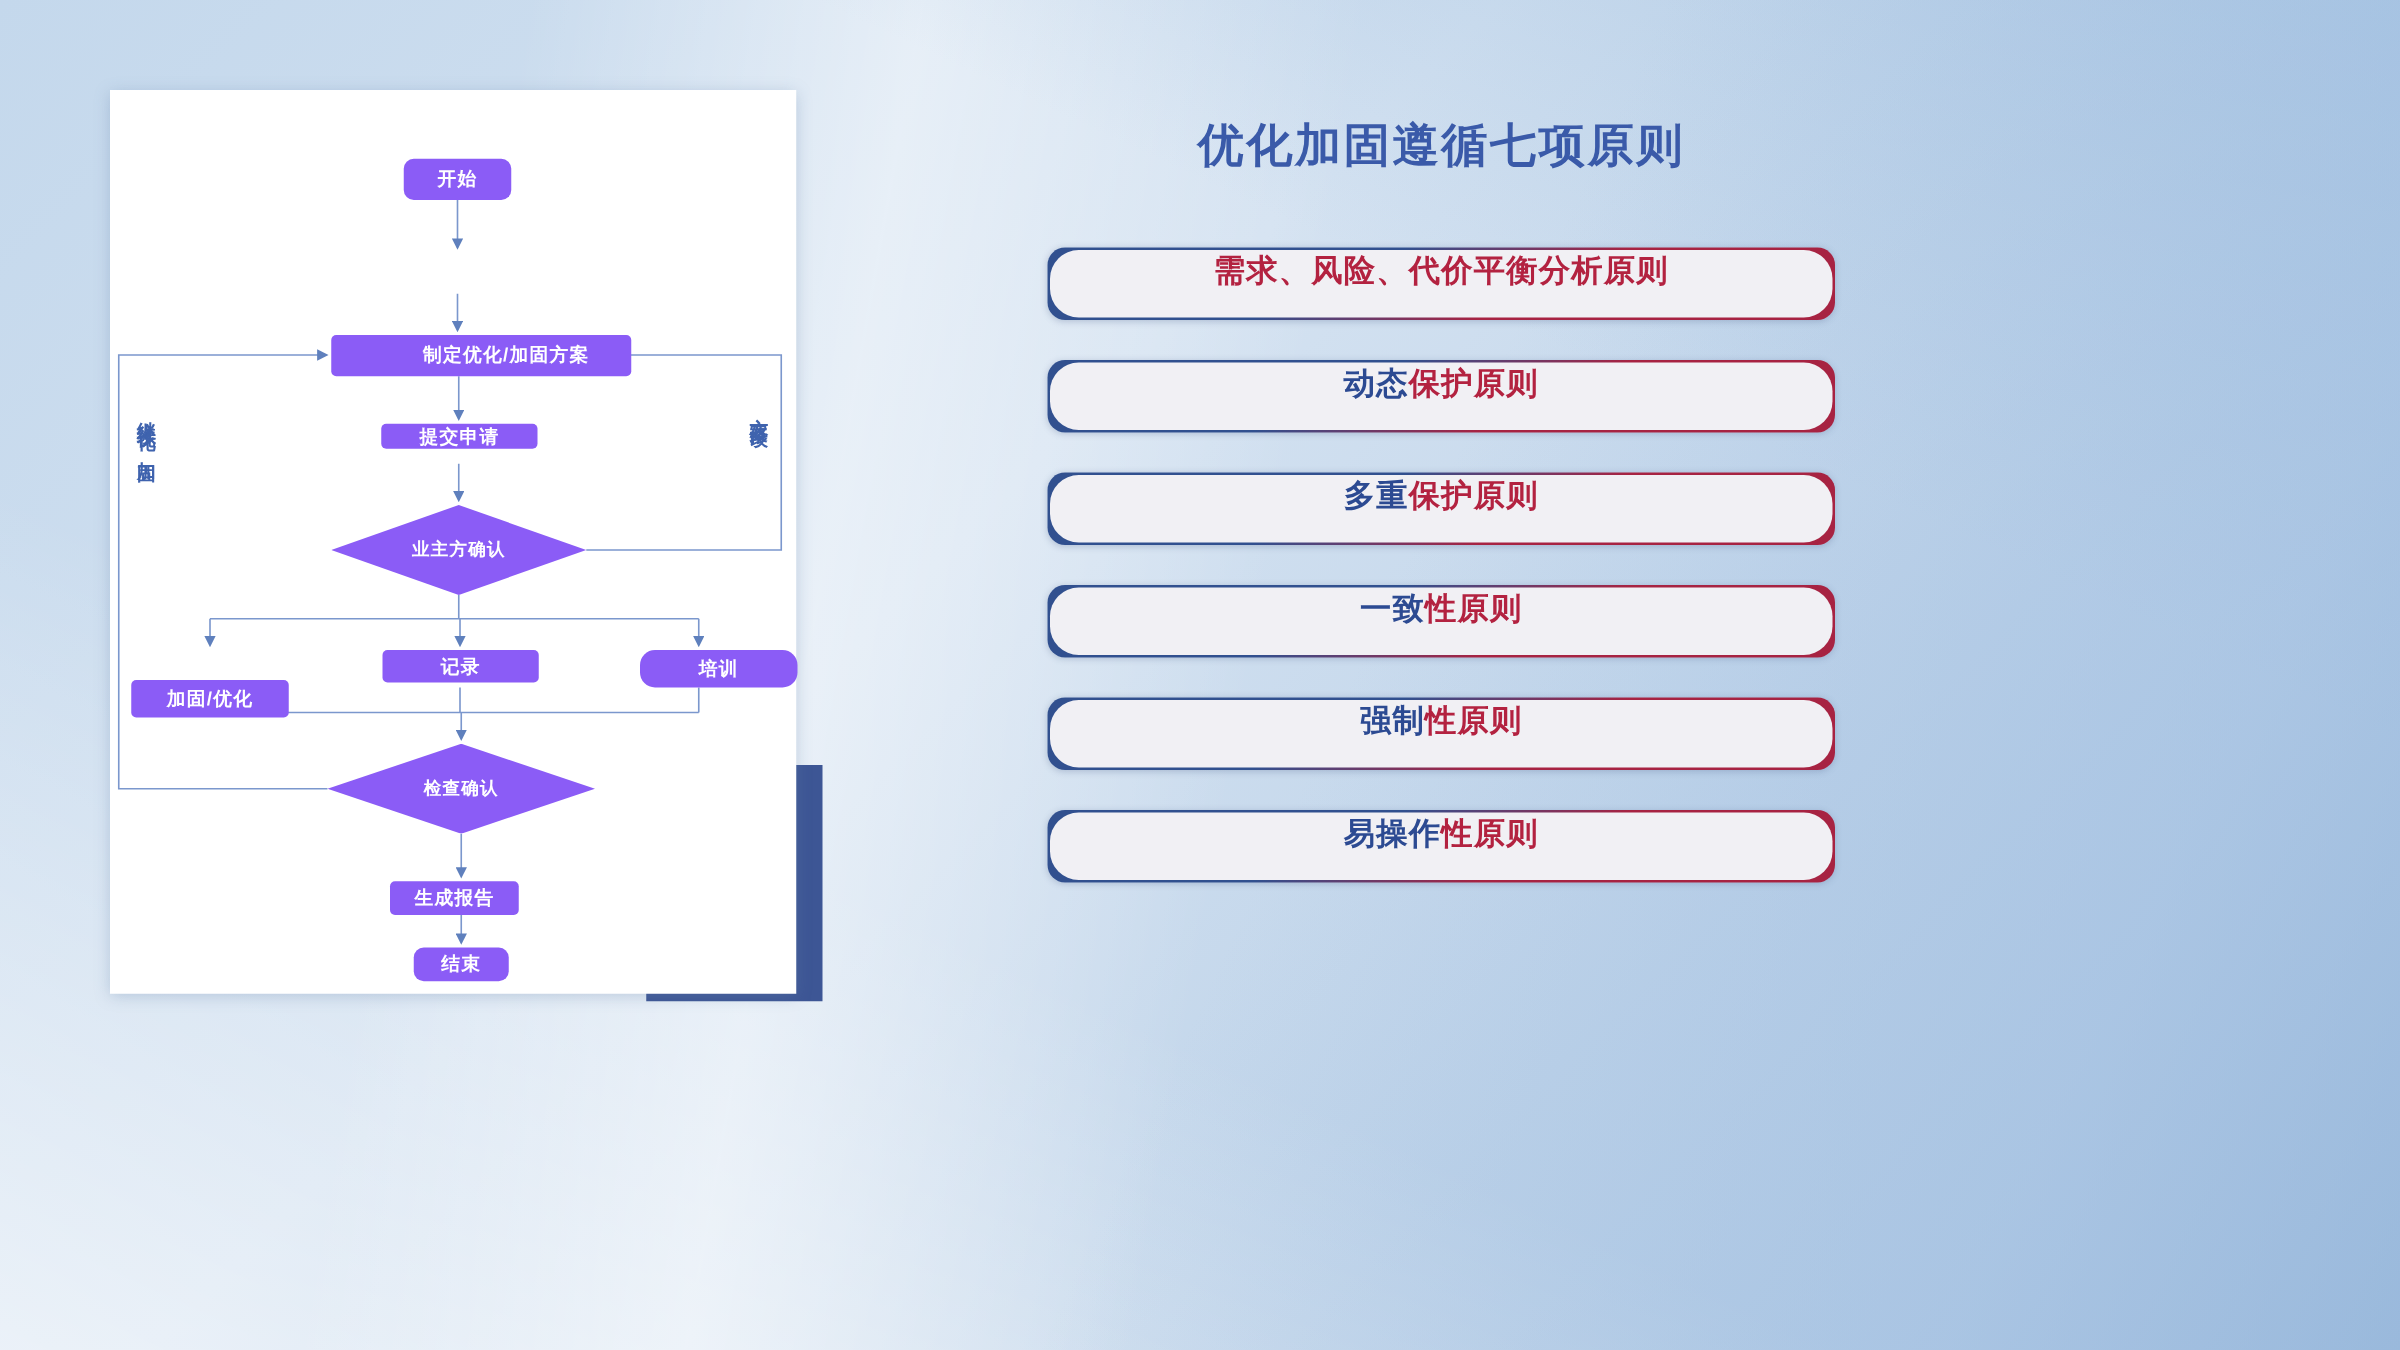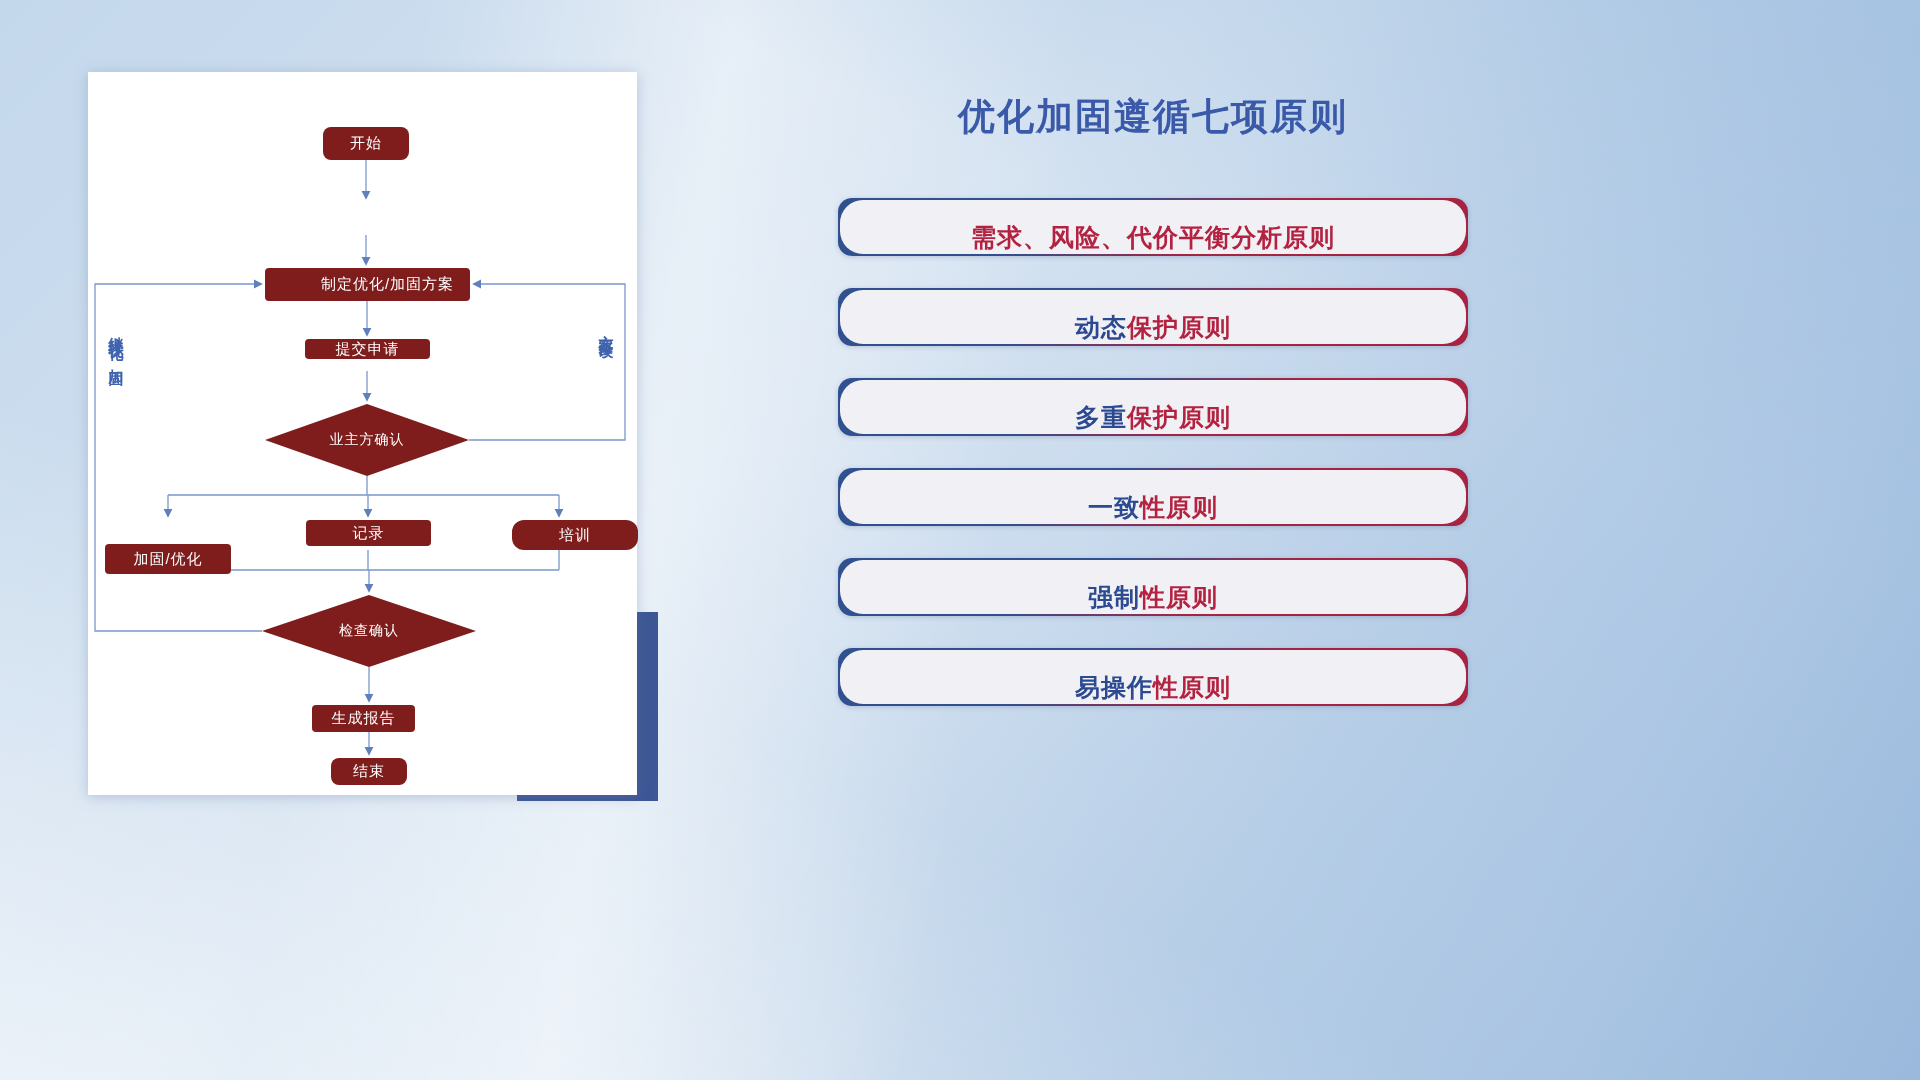--- a/index.html
+++ b/index.html
@@ -20,22 +20,22 @@
     position:absolute; left:517px; top:612px; width:141px; height:189px;
     background:#3d5695;
   }
   .card {
     position:absolute; left:88px; top:72px; width:549px; height:723px;
     background:#ffffff;
     box-shadow:0 2px 12px rgba(100,130,170,.35);
   }
   .flow-svg { position:absolute; left:0; top:0; width:549px; height:723px; }
   .node {
-    position:absolute; background:#7f1d1d; color:#ffffff;
-    font-size:15px; font-weight:400; letter-spacing:1px;
+    position:absolute; background:#8b5cf6; color:#ffffff;
+    font-size:15px; font-weight:700; letter-spacing:1px;
     display:flex; align-items:center; justify-content:center;
     border-radius:4px; white-space:nowrap;
   }
   .node.pill { border-radius:8px; }
   .node.diamond {
     clip-path: polygon(50% 0, 100% 50%, 50% 100%, 0 50%);
     border-radius:0; font-size:14px;
   }
   .vlabel {
     position:absolute; writing-mode:vertical-rl; text-orientation:upright;
@@ -53,21 +53,21 @@
     position:absolute; left:838px; top:198px; width:630px;
     display:flex; flex-direction:column; gap:32px;
   }
   .p-box {
     height:58px; border-radius:14px; padding:2px;
     background: linear-gradient(155deg, #31508f 0%, #31508f 38%, #a72342 62%, #a72342 100%);
     box-shadow: 0 1px 5px rgba(90,110,150,.3);
   }
   .p-box-inner {
     width:100%; height:100%; border-radius:23px; background:#f1f0f4;
-    display:flex; align-items:flex-end; justify-content:center;
+    display:flex; align-items:flex-start; justify-content:center;
     font-size:25px; font-weight:600; letter-spacing:1px; white-space:nowrap;
   }
   .p-blue { color:#2c4a92; }
   .p-red  { color:#b32240; }
 </style>
 </head>
 <body>
 
 <div class="card-accent"></div>
 
@@ -96,21 +96,21 @@
 
       <path d="M381 368 L537 368 L537 212 L386 212" marker-end="url(#arr)"></path>
 
       <path d="M174 559 L7 559 L7 212 L173 212" marker-end="url(#arr)"></path>
     </g>
   </svg>
 
   <div class="node pill" style="left:235px; top:55px; width:86px; height:33px;">开始</div>
 
 
-  <div class="node" style="left:177px; top:196px; width:205px; height:33px;padding-left:40px;">制定优化/加固方案</div>
+  <div class="node" style="left:177px; top:196px; width:240px; height:33px;padding-left:40px;">制定优化/加固方案</div>
 
   <div class="node" style="left:217px; top:267px; width:125px; height:20px;">提交申请</div>
 
   <div class="node diamond" style="left:177px; top:332px; width:204px; height:72px;">业主方确认</div>
 
   <div class="node" style="left:17px; top:448px; width:126px; height:30px;margin-top:24px;">加固/优化</div>
 
   <div class="node" style="left:218px; top:448px; width:125px; height:26px;">记录</div>
 
   <div class="node" style="left:424px; top:448px; width:126px; height:30px;border-radius:12px;">培训</div>

